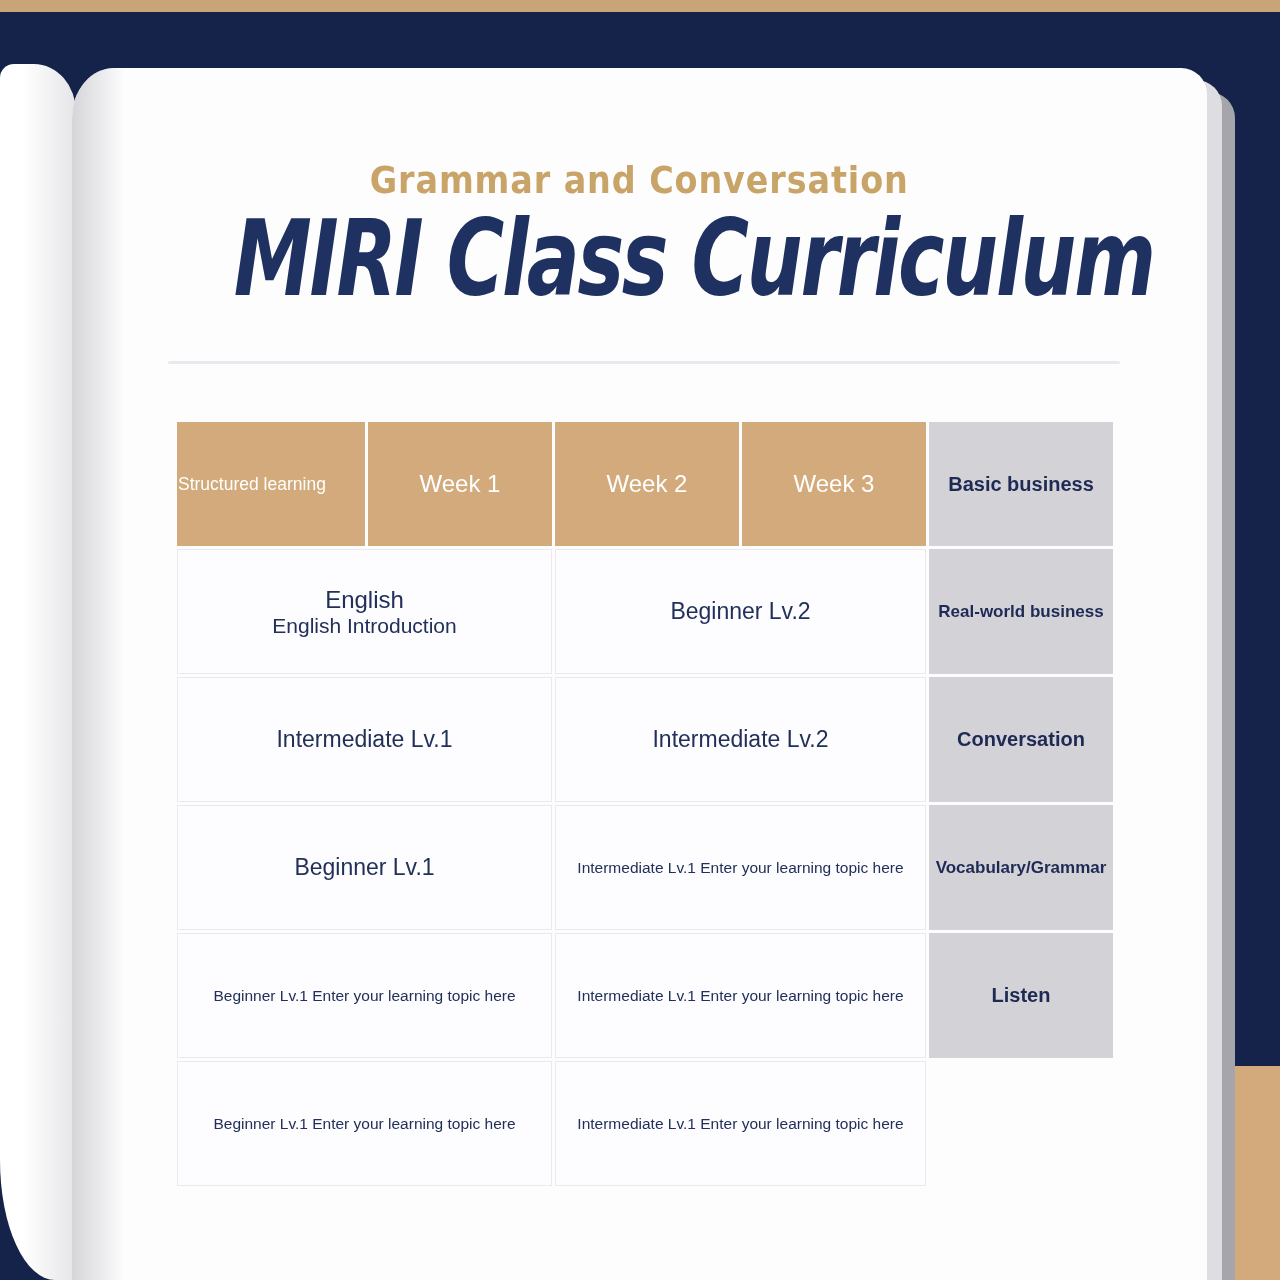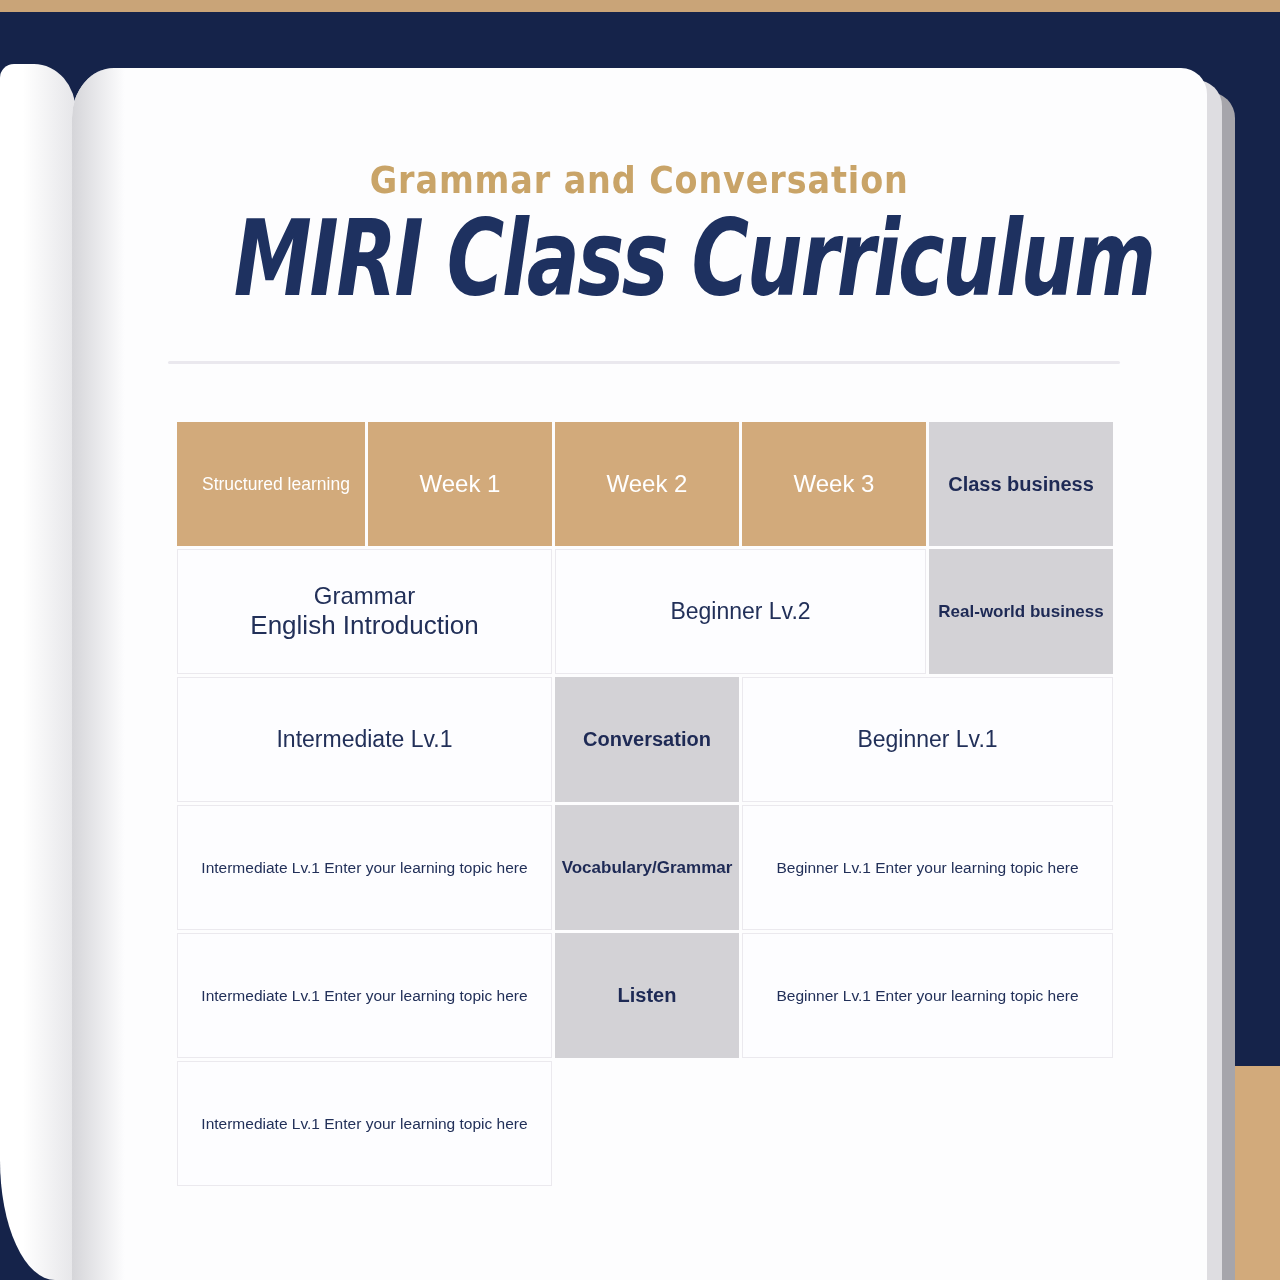--- a/index.html
+++ b/index.html
@@ -62,35 +62,35 @@
     position:absolute; left:105px; top:354px;
     display:grid;
     grid-template-columns:188px 184px 184px 184px 184px;
     grid-template-rows:124px 125px 125px 125px 125px 125px;
     gap:3px;
   }
   .th {
     background: var(--accent-tan, #d2aa7b); color:#ffffff;
     display:flex; align-items:center; justify-content:center; font-size:24px; font-weight:400;
   }
-  .th.first { justify-content:flex-start; padding-left:25px; font-size:17.5px; }
+  .th.first { justify-content:flex-start; padding-left:1px; font-size:17.5px; }
   .rowlabel {
     background: var(--label-gray, #d3d2d6); color:#1e2a55; font-weight:bold;
     display:flex; align-items:center; justify-content:center; text-align:center;
     font-size:20px;
   }
   .rowlabel.small { font-size:17px; }
   .cell {
     grid-column: span 2;
     background:#fdfdff; border:1px solid #ebe9ee;
     display:flex; flex-direction:column; align-items:center; justify-content:center;
     color: var(--text-navy, #223059); text-align:center; font-size:23px;
   }
   .cell .l1 { font-size:24px; }
-  .cell .l2 { font-size:26px; margin-top:0; }
+  .cell .l2 { font-size:21px; margin-top:0; }
   .cell.ph { font-size:15.5px; white-space:nowrap; }
 </style>
 </head>
 <body>
 
 <div class="canvas">
   <div class="top-stripe"></div>
   <div class="corner-block"></div>
   <div class="layer3"></div>
   <div class="layer2"></div>
@@ -107,29 +107,30 @@
     </div>
     <div class="divider"></div>
 
     <div class="tbl">
 
       <div class="th first">Structured learning</div>
       <div class="th">Week 1</div>
       <div class="th">Week 2</div>
       <div class="th">Week 3</div>
 
-      <div class="rowlabel">Class business</div>
+      <div class="rowlabel">Basic business</div>
       <div class="cell">
-        <span class="l1">Grammar</span>
+        <span class="l1">English</span>
         <span class="l2">English Introduction</span>
       </div>
       <div class="cell">Beginner Lv.2</div>
 
       <div class="rowlabel small">Real-world business</div>
       <div class="cell">Intermediate Lv.1</div>
+      <div class="cell">Intermediate Lv.2</div>
 
       <div class="rowlabel">Conversation</div>
       <div class="cell">Beginner Lv.1</div>
       <div class="cell ph">Intermediate Lv.1 Enter your learning topic here</div>
 
       <div class="rowlabel small">Vocabulary/Grammar</div>
       <div class="cell ph">Beginner Lv.1 Enter your learning topic here</div>
       <div class="cell ph">Intermediate Lv.1 Enter your learning topic here</div>
 
       <div class="rowlabel">Listen</div>

